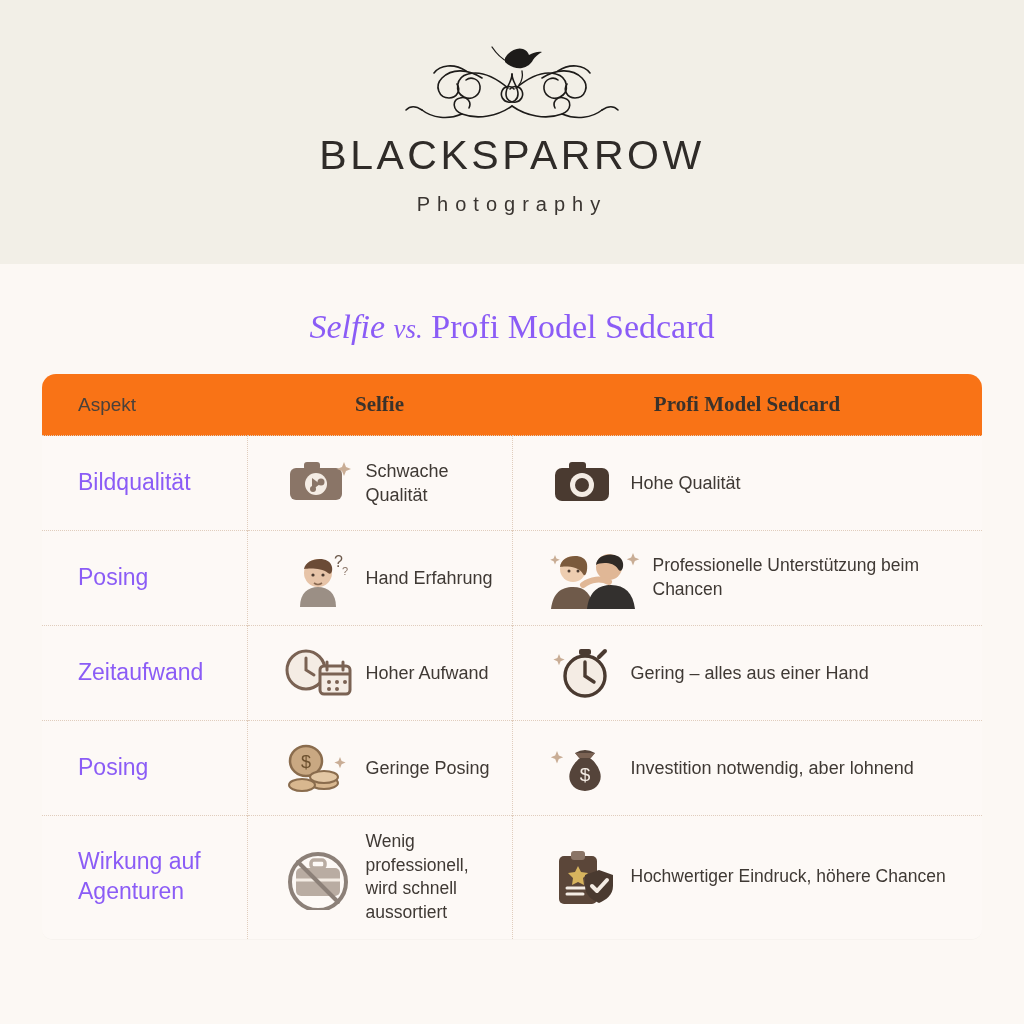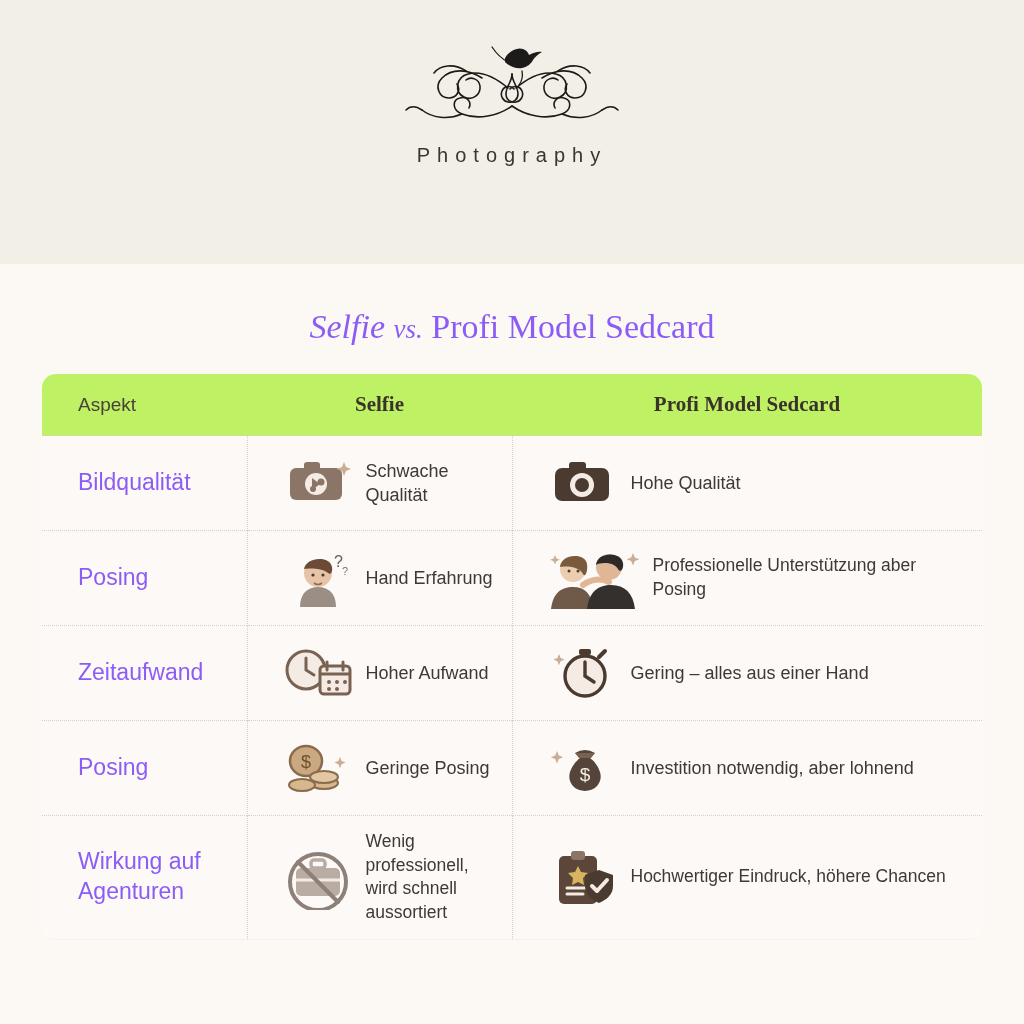--- a/index.html
+++ b/index.html
@@ -77,21 +77,21 @@
     overflow: hidden;
     background: #fdfaf7;
     box-shadow: 0 1px 0 rgba(0,0,0,0.02);
   }
   table.compare {
     width: 100%;
     border-collapse: collapse;
     table-layout: fixed;
   }
   table.compare thead th {
-    background: #bef264;
+    background: #f97316;
     font-family: "Liberation Serif", serif;
     font-size: 21px;
     color: #3a322b;
     font-weight: 700;
     padding: 18px 0 18px 0;
     text-align: center;
   }
   table.compare thead th.col-aspect {
     text-align: left;
     padding-left: 36px;
@@ -165,20 +165,21 @@
         <path d="M196 37 c12 -8 26 -6 32 2"></path>
 
         <path d="M150 72 c-14 10 -34 14 -50 8 c-10 -4 -10 -14 -2 -16 c7 -2 12 4 9 10"></path>
         <path d="M150 72 c14 10 34 14 50 8 c10 -4 10 -14 2 -16 c-7 -2 -12 4 -9 10"></path>
         <path d="M100 80 c-14 6 -30 4 -40 -4"></path>
         <path d="M200 80 c14 6 30 4 40 -4"></path>
         <path d="M60 76 c-6 -4 -12 -4 -16 0"></path>
         <path d="M240 76 c6 -4 12 -4 16 0"></path>
       </g>
     </svg>
+    <div class="brand-name">BLACKSPARROW</div>
     <div class="brand-sub">Photography</div>
   </div>
 
   <div class="title">
     <span class="em">Selfie</span>
     <span class="vs">vs.</span>
     <span>Profi Model Sedcard</span>
   </div>
 
   <div class="table-wrap">
@@ -251,21 +252,21 @@
                 <path d="M13 22 c1 -13 25 -15 27 -3 c1 8 -2 14 -4 10 c-4 -8 -18 -8 -23 -7z" fill="#7b5a3c"></path>
                 <circle cx="22" cy="26" r="1.5" fill="#4a3a30"></circle>
                 <circle cx="31" cy="26" r="1.5" fill="#4a3a30"></circle>
                 <path d="M40 64 c2 -18 12 -24 24 -24 c14 0 22 8 24 24 z" fill="#33302e"></path>
                 <circle cx="62" cy="22" r="13" fill="#e0b796"></circle>
                 <path d="M49 20 c1 -13 25 -14 27 -2 c1 7 -3 10 -5 6 c-4 -7 -17 -7 -22 -4z" fill="#2f2a26"></path>
                 <path d="M36 40 c8 -6 18 -7 26 -3" stroke="#e0b796" stroke-width="6" fill="none" stroke-linecap="round"></path>
                 <path d="M86 8 l1.8 4.5 4.5 1.8 -4.5 1.8 -1.8 4.5 -1.8 -4.5 -4.5 -1.8 4.5 -1.8z" fill="#c9ad95"></path>
                 <path d="M8 10 l1.4 3.4 3.4 1.4 -3.4 1.4 -1.4 3.4 -1.4 -3.4 -3.4 -1.4 3.4 -1.4z" fill="#c9ad95"></path>
               </svg>
-              <div class="cell-text small">Professionelle Unterstützung aber Posing</div>
+              <div class="cell-text small">Professionelle Unterstützung beim Chancen</div>
             </div>
           </td>
         </tr>
 
         <tr>
           <td class="aspect">Zeitaufwand</td>
           <td>
             <div class="cell-inner center">
               <svg class="ico" viewBox="0 0 74 66">
                 <circle cx="24" cy="30" r="19" fill="#f4ece4" stroke="#7a6253" stroke-width="3"></circle>

